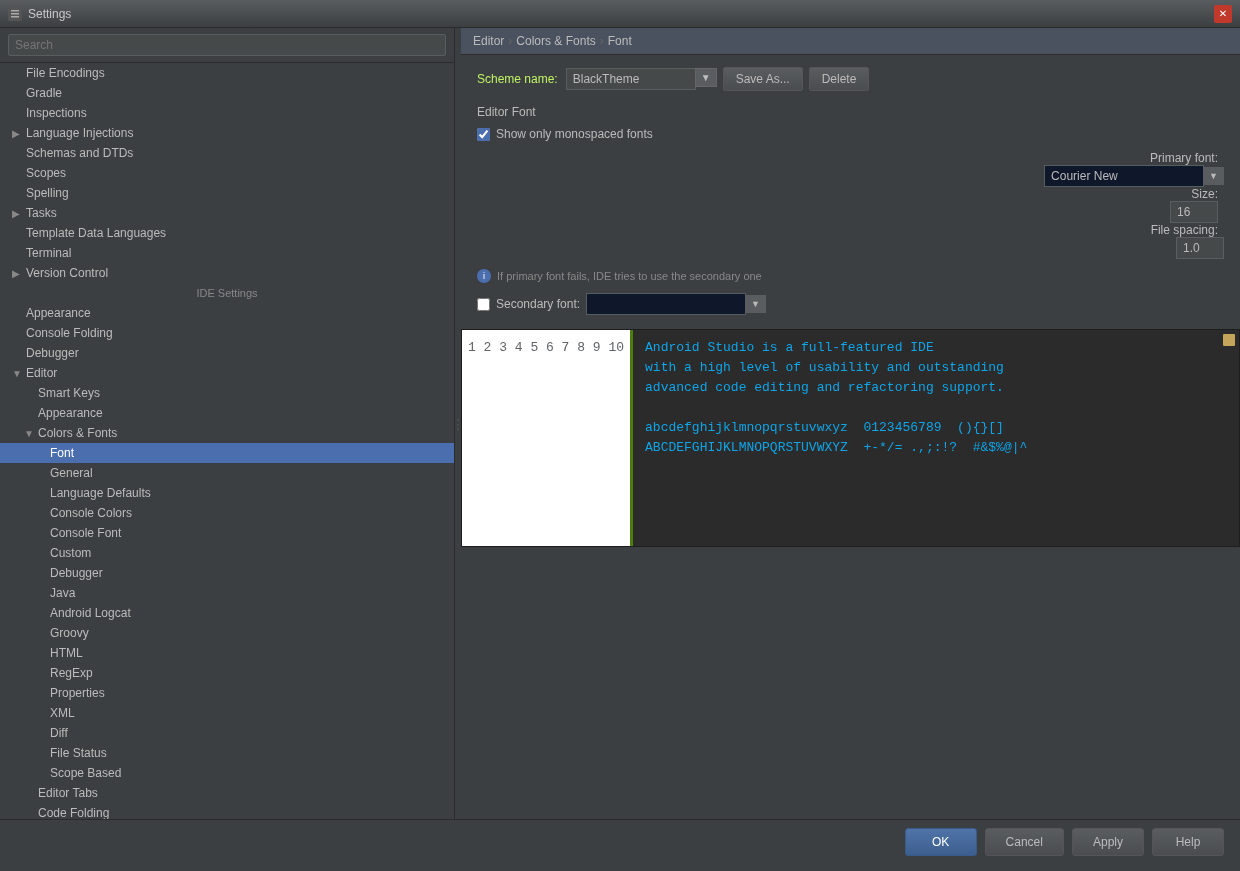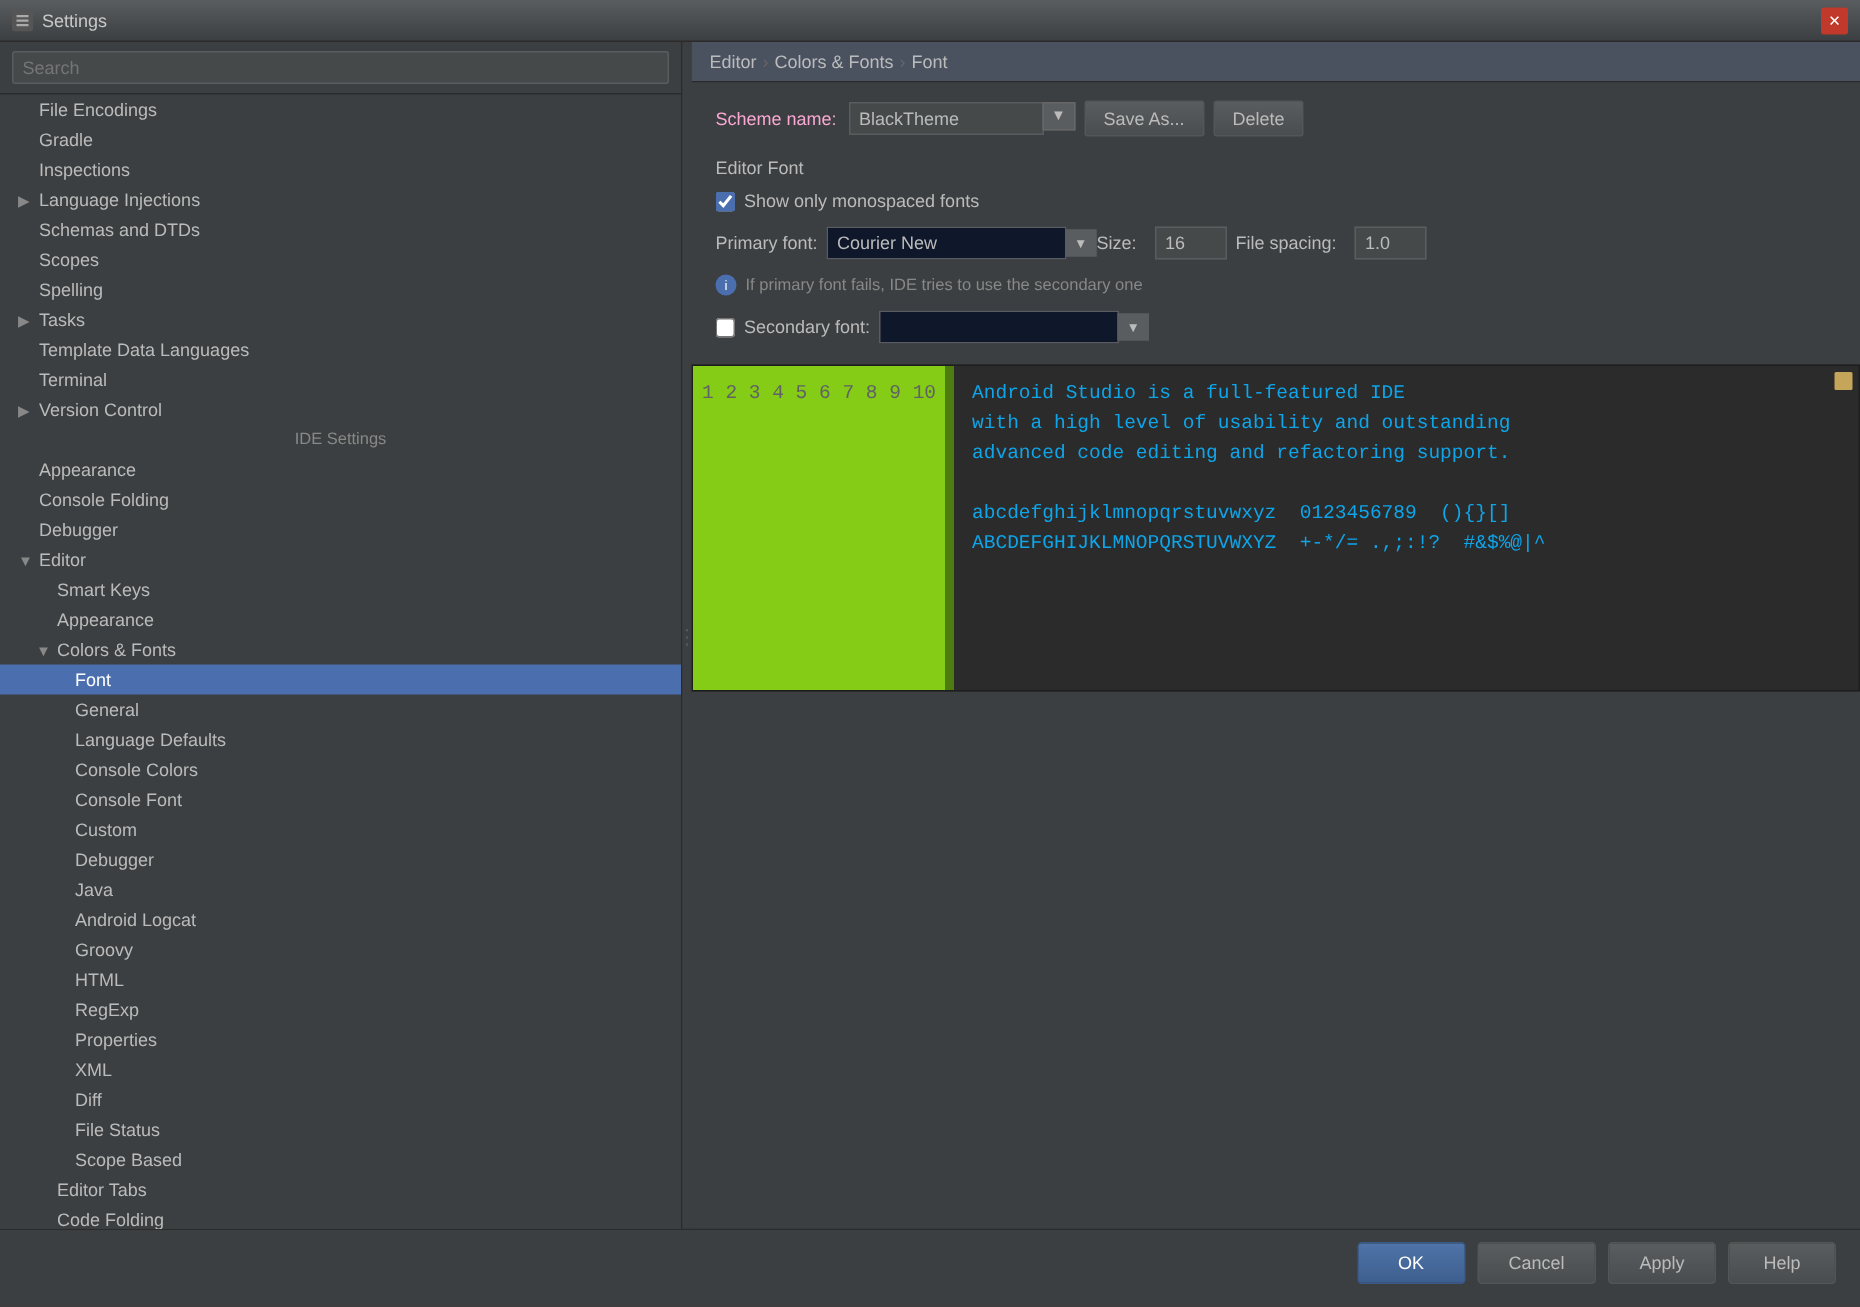--- a/index.html
+++ b/index.html
@@ -143,21 +143,21 @@
     }
 
     
     .scheme-row {
       display: flex;
       align-items: center;
       margin-bottom: 14px;
     }
     .scheme-label {
       margin-right: 8px;
-      color: #f9a8d4;
+      color: #bef264;
     }
     .scheme-combo {
       display: flex;
       align-items: flex-start;
     }
     .scheme-input {
       background: #45494a;
       border: 1px solid #5a5d5f;
       color: #bbbbbb;
       padding: 3px 6px;
@@ -198,22 +198,23 @@
       align-items: center;
       margin-bottom: 10px;
     }
     .checkbox-row input[type=checkbox] {
       margin-right: 6px;
       accent-color: #4b6eaf;
     }
 
     .font-row {
       display: flex;
-      align-items: center;
+      align-items: flex-end;
       margin-bottom: 10px;
+      flex-direction: column;
     }
     .font-label {
       margin-right: 6px;
       color: #bbbbbb;
     }
     .font-select {
       background: #0f172a;
       border: 1px solid #5a5d5f;
       color: #bbbbbb;
       padding: 3px 6px;
@@ -294,29 +295,29 @@
       position: relative;
       overflow: hidden;
     }
 
     .preview-content {
       display: flex;
       height: 100%;
     }
 
     .line-numbers {
-      background: #84cc16;
+      background: #ffffff;
       padding: 8px 6px;
       text-align: right;
       color: #606366;
       font-family: 'Courier New', monospace;
       font-size: 13px;
       line-height: 20px;
       min-width: 36px;
-      border-right: 6px solid #4d7c0f;
+      border-right: 3px solid #4d7c0f;
       user-select: none;
     }
 
     .code-lines {
       padding: 8px 12px;
       font-family: 'Courier New', monospace;
       font-size: 13px;
       line-height: 20px;
       color: #0ea5e9;
       white-space: pre;

